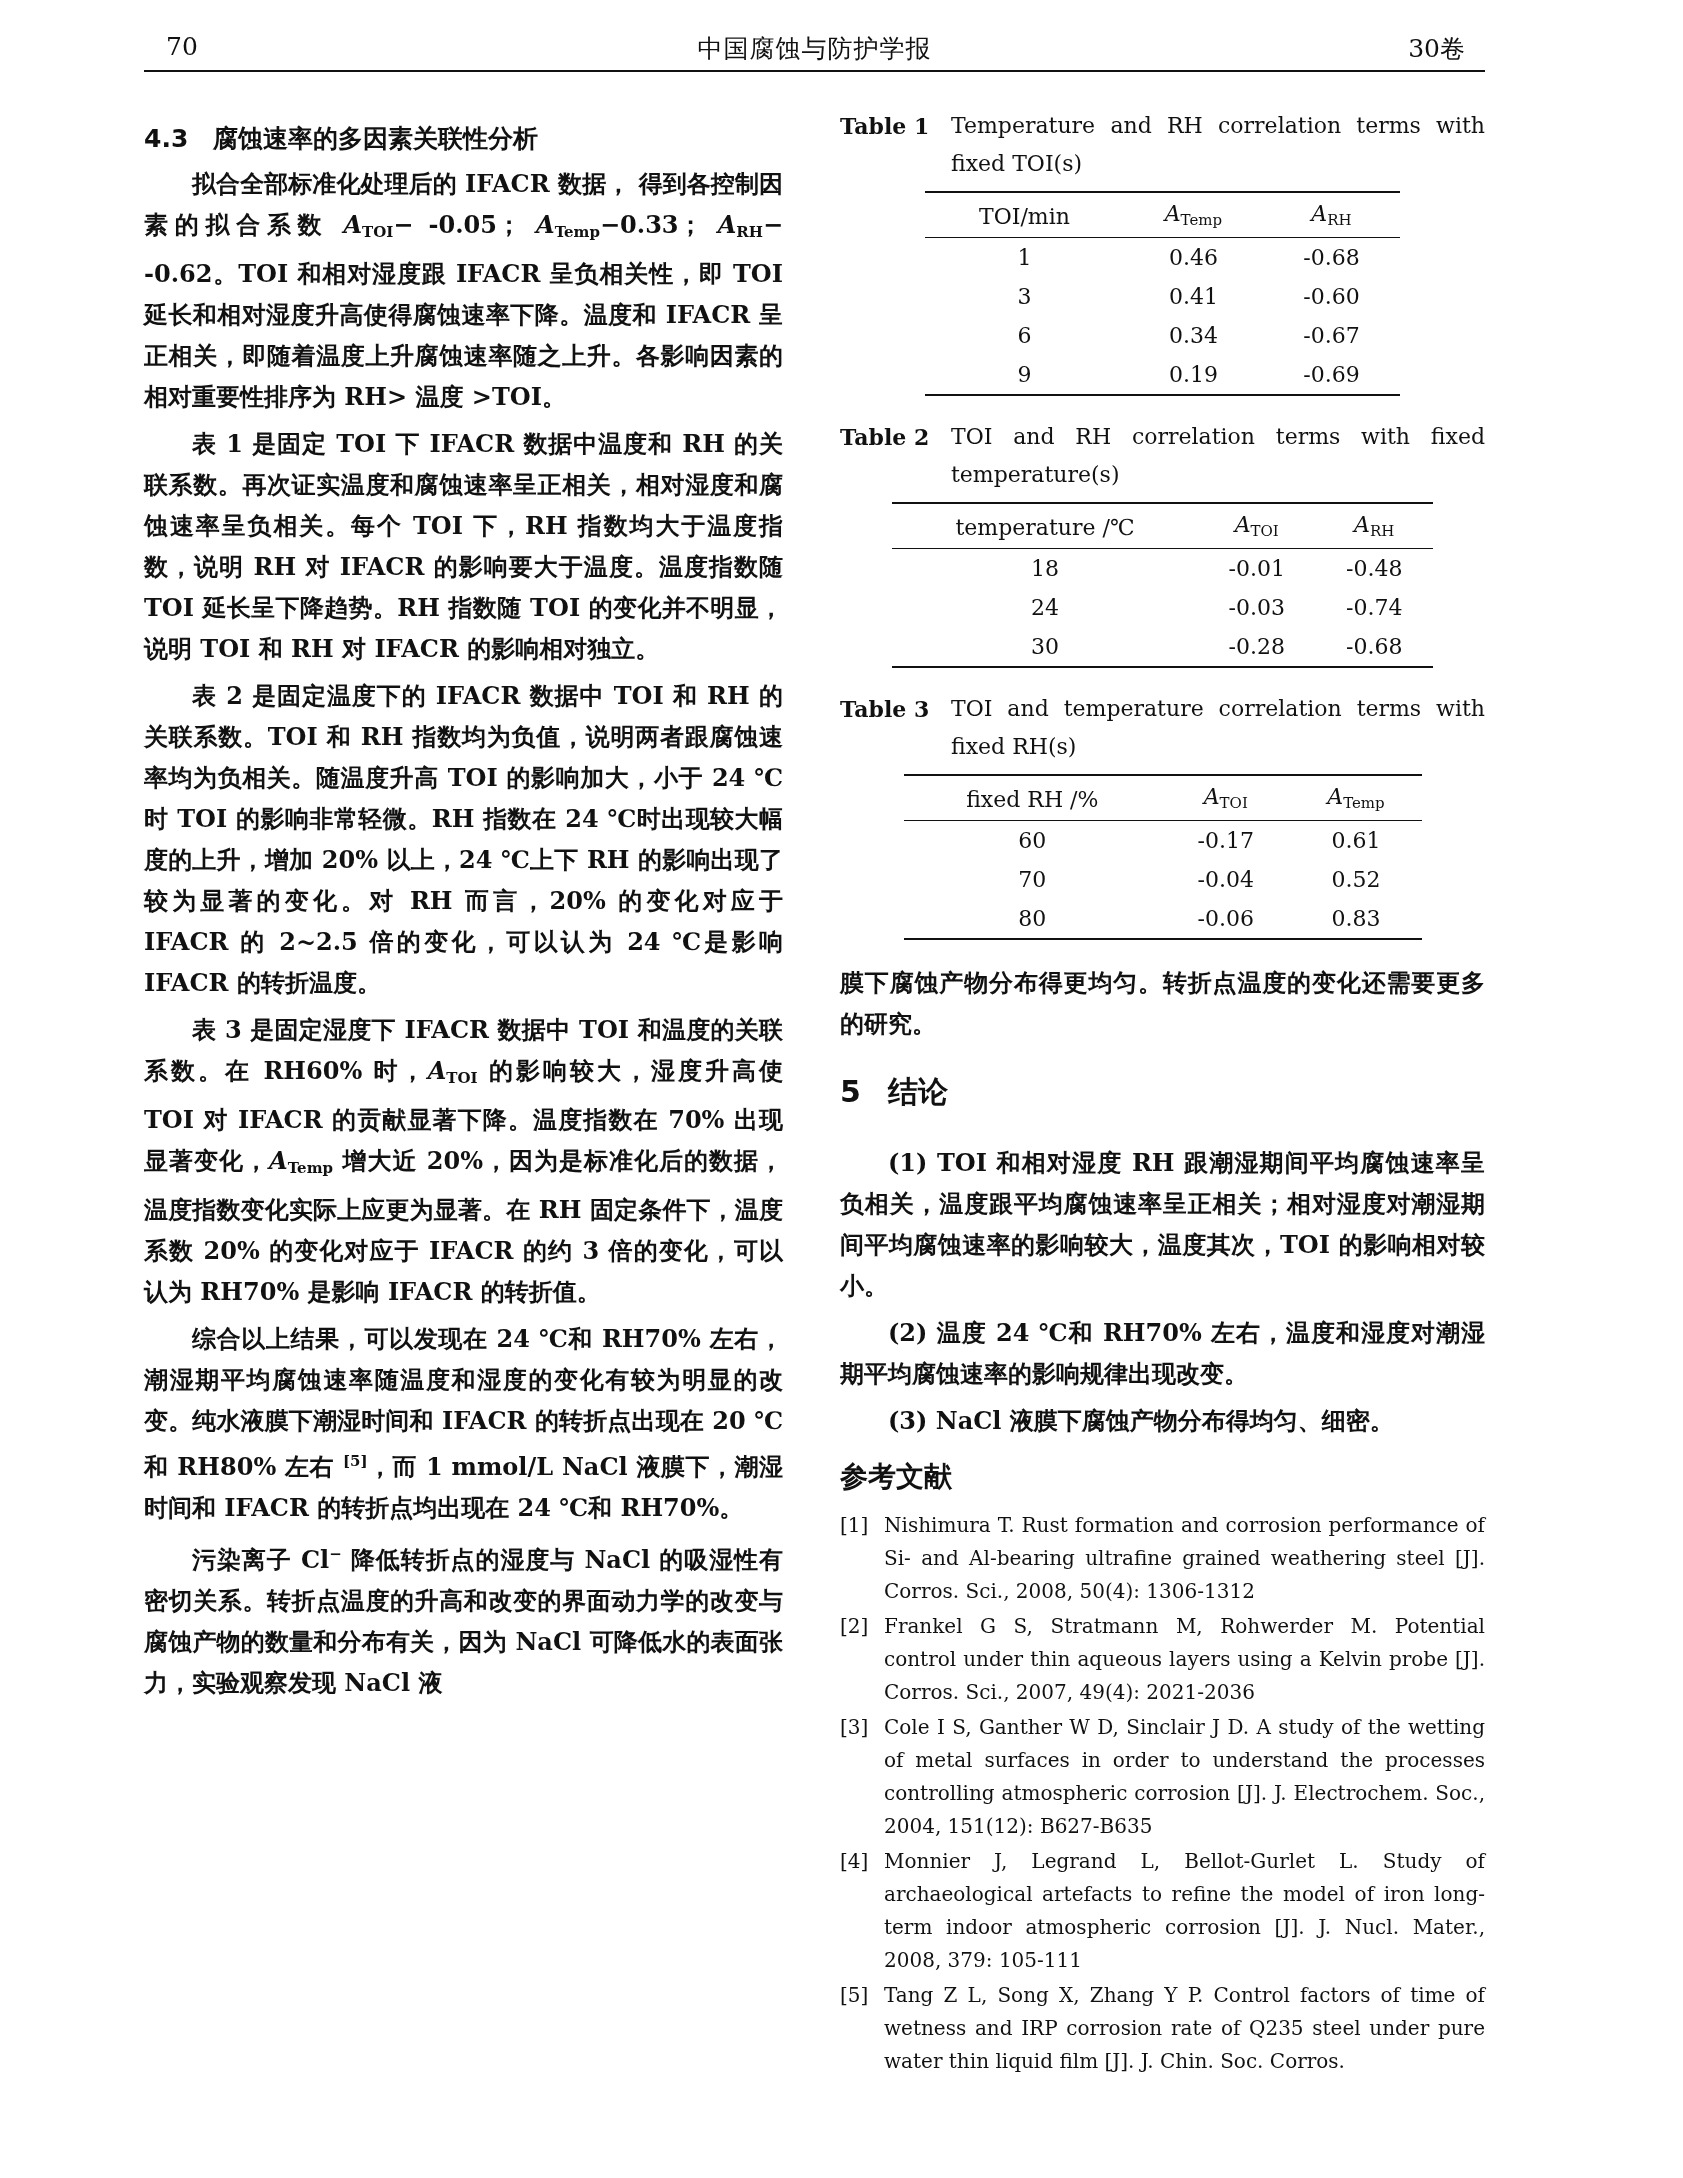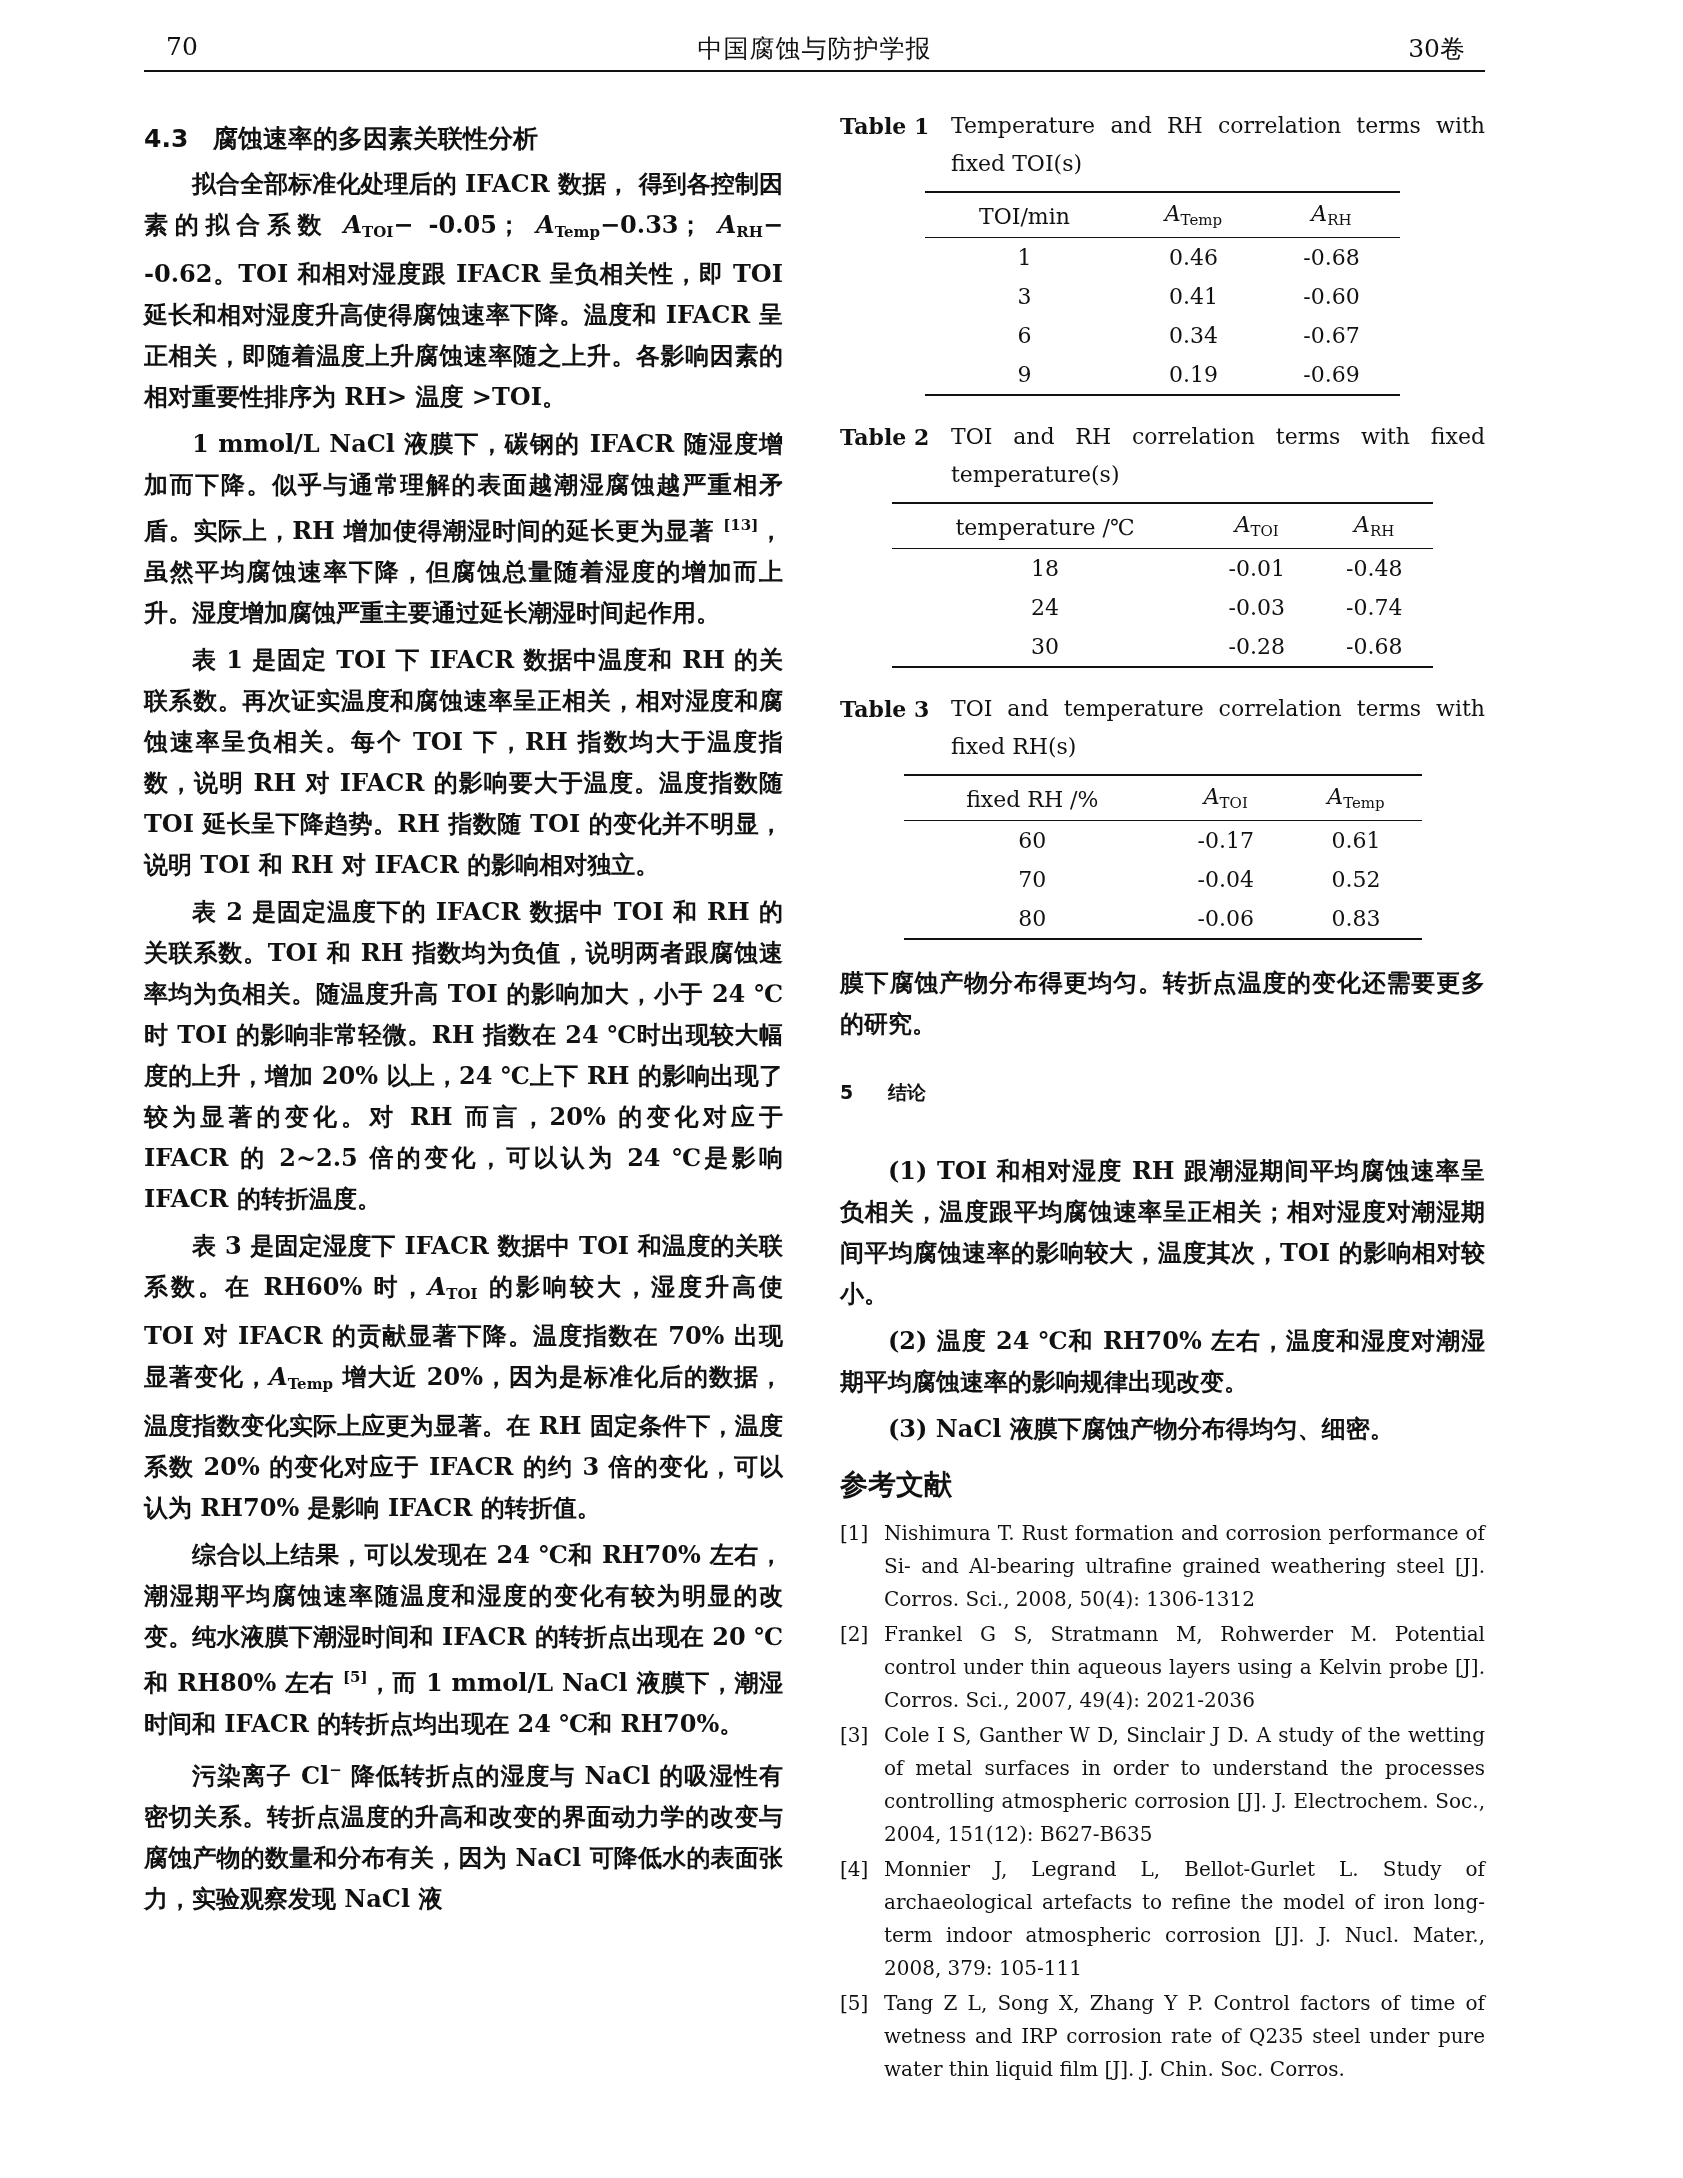--- a/index.html
+++ b/index.html
@@ -26,21 +26,21 @@
   .tcap { display:flex; font-size:22px; line-height:38px; margin:0 0 8px 0; }
   .tcap .lab { font-weight:bold; width:111px; flex:none; }
   .tcap .txt { flex:1; text-align:justify; }
   table.dt { border-collapse:collapse; font-size:22px; margin:0 auto 22px auto; }
   table.dt thead tr { border-top:2.5px solid #111; border-bottom:1.5px solid #111; }
   table.dt tbody tr:last-child { border-bottom:2.5px solid #111; }
   table.dt th { font-weight:normal; padding:6px 10px 2px 10px; line-height:30px; }
   table.dt td { text-align:center; padding:0 10px; line-height:39px; }
   .t1 { width:475px; } .t2 { width:541px; } .t3 { width:518px; }
 
-  .h5 { font-weight:bold; font-size:19px; line-height:44px; margin:26px 0 36px 0; font-family:"DejaVu Sans","Liberation Sans",sans-serif; }
+  .h5 { font-weight:bold; font-size:30px; line-height:44px; margin:26px 0 28px 0; font-family:"DejaVu Sans","Liberation Sans",sans-serif; }
   .h5 .num { display:inline-block; width:48px; }
   .refhead { font-weight:bold; font-size:28px; line-height:44px; margin:14px 0 10px 0; font-family:"DejaVu Sans","Liberation Sans",sans-serif; }
   .ref { display:flex; font-size:20px; line-height:33px; margin:0 0 2px 0; }
   .ref .rn { width:44px; flex:none; }
   .ref .rt { flex:1; text-align:justify; }
 </style>
 </head>
 <body>
 
 <div class="header">
@@ -49,21 +49,20 @@
   <span class="hdr-vol">30卷</span>
 </div>
 
 <div class="col col-left">
   <div class="sec-title">
     <span class="num">4.3</span><span>腐蚀速率的多因素关联性分析</span>
   </div>
 
   <p class="para"><span>拟合全部标准化处理后的 IFACR 数据， 得到各控制因素的拟合系数 </span><span class="it">A</span><sub>TOI</sub><span>− -0.05； </span><span class="it">A</span><sub>Temp</sub><span>−0.33； </span><span class="it">A</span><sub>RH</sub><span>− -0.62。</span><span>TOI 和相对湿度跟 IFACR 呈负相关性，即 TOI 延长和相对湿度升高使得腐蚀速率下降。温度和 IFACR 呈正相关，即随着温度上升腐蚀速率随之上升。各影响因素的相对重要性排序为 RH&gt; 温度 &gt;TOI。</span></p>
 
-  <p class="para"><span>1 mmol/L NaCl 液膜下，碳钢的 IFACR 随湿度增加而下降。似乎与通常理解的表面越潮湿腐蚀越严重相矛盾。实际上，RH 增加使得潮湿时间的延长更为显著 </span><sup>[13]</sup><span>，虽然平均腐蚀速率下降，但腐蚀总量随着湿度的增加而上升。湿度增加腐蚀严重主要通过延长潮湿时间起作用。</span></p>
 
   <p class="para">表 1 是固定 TOI 下 IFACR 数据中温度和 RH 的关联系数。再次证实温度和腐蚀速率呈正相关，相对湿度和腐蚀速率呈负相关。每个 TOI 下，RH 指数均大于温度指数，说明 RH 对 IFACR 的影响要大于温度。温度指数随 TOI 延长呈下降趋势。RH 指数随 TOI 的变化并不明显，说明 TOI 和 RH 对 IFACR 的影响相对独立。</p>
   <p class="para">表 2 是固定温度下的 IFACR 数据中 TOI 和 RH 的关联系数。TOI 和 RH 指数均为负值，说明两者跟腐蚀速率均为负相关。随温度升高 TOI 的影响加大，小于 24 ℃时 TOI 的影响非常轻微。RH 指数在 24 ℃时出现较大幅度的上升，增加 20% 以上，24 ℃上下 RH 的影响出现了较为显著的变化。对 RH 而言，20% 的变化对应于 IFACR 的 2~2.5 倍的变化，可以认为 24 ℃是影响 IFACR 的转折温度。</p>
 
   <p class="para"><span>表 3 是固定湿度下 IFACR 数据中 TOI 和温度的关联系数。在 RH60% 时，</span><span class="it">A</span><sub>TOI</sub><span> 的影响较大，湿度升高使 TOI 对 IFACR 的贡献显著下降。温度指数在 70% 出现显著变化，</span><span class="it">A</span><sub>Temp</sub><span> 增大近 20%，因为是标准化后的数据，温度指数变化实际上应更为显著。在 RH 固定条件下，温度系数 20% 的变化对应于 IFACR 的约 3 倍的变化，可以认为 RH70% 是影响 IFACR 的转折值。</span></p>
 
   <p class="para"><span>综合以上结果，可以发现在 24 ℃和 RH70% 左右，潮湿期平均腐蚀速率随温度和湿度的变化有较为明显的改变。纯水液膜下潮湿时间和 IFACR 的转折点出现在 20 ℃和 RH80% 左右 </span><sup>[5]</sup><span>，而 1 mmol/L NaCl 液膜下，潮湿时间和 IFACR 的转折点均出现在 24 ℃和 RH70%。</span></p>
 
   <p class="para"><span>污染离子 Cl</span><sup>−</sup><span> 降低转折点的湿度与 NaCl 的吸湿性有密切关系。转折点温度的升高和改变的界面动力学的改变与腐蚀产物的数量和分布有关，因为 NaCl 可降低水的表面张力，实验观察发现 NaCl 液</span></p>
 </div>

